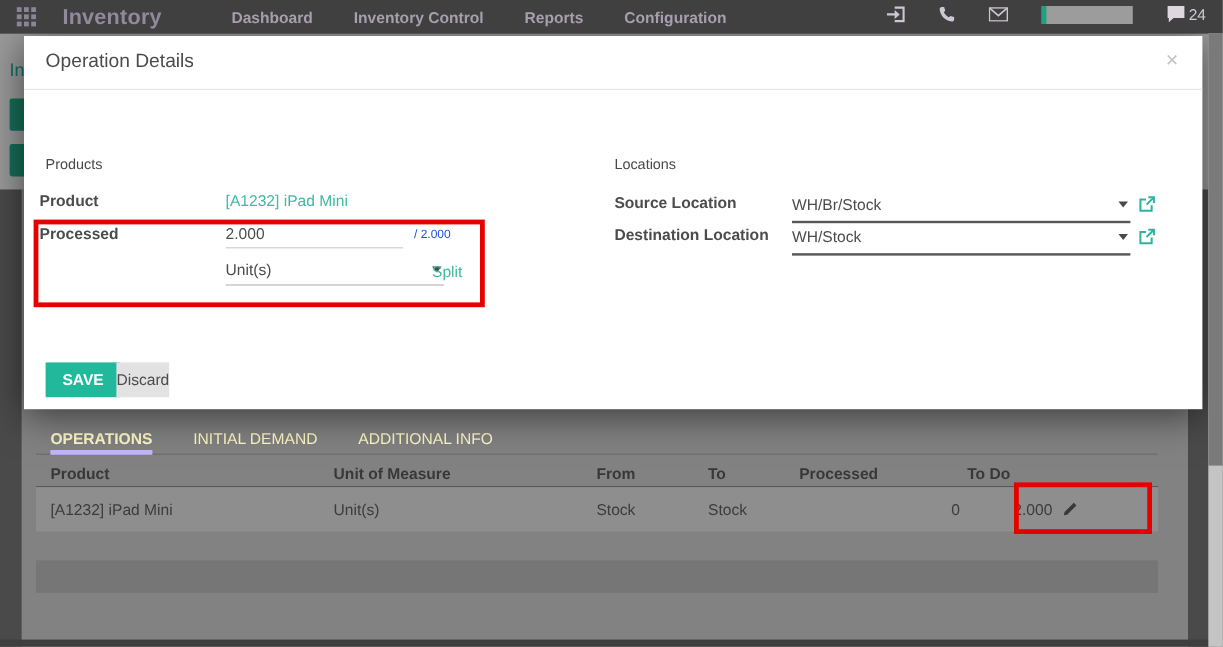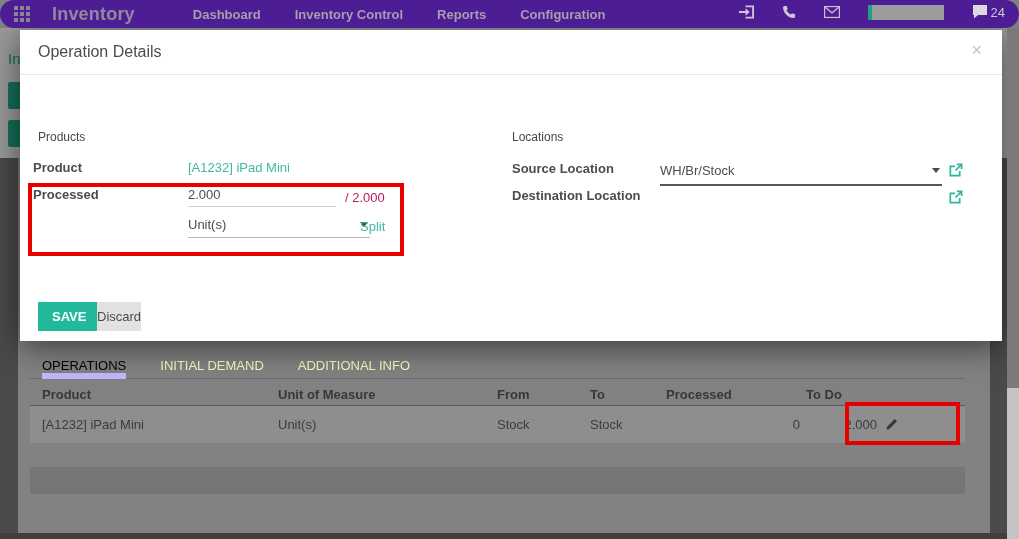--- a/index.html
+++ b/index.html
@@ -5,21 +5,21 @@
   * { margin:0; padding:0; box-sizing:border-box; }
   html,body { width:1019px; height:539px; }
   body {
     position:relative; overflow:hidden;
     font-family:"Liberation Sans", sans-serif;
     background:#828282;
   }
   
   .navbar {
     position:absolute; left:0; top:0; width:1019px; height:28px;
-    background:#4c1d95; z-index:40; display:flex; align-items:center;border-radius:14px;
+    background:#404040; z-index:40; display:flex; align-items:center;
   }
   .apps-icon { margin-left:14px; display:grid; grid-template-columns:repeat(3,4px); grid-gap:2px; cursor:pointer; }
   .apps-icon i { width:4px; height:4px; background:#8b8494; display:block; }
   .nav-title { margin-left:22px; font-size:18px; font-weight:bold; color:#92899c; letter-spacing:.2px; }
   .nav-menu { display:flex; margin-left:50px; align-items:center; }
   .nav-item { color:#a79eae; font-size:13px; margin-right:18px; padding:0 8px; cursor:pointer;font-weight:bold; }
   .nav-right { position:absolute; right:14px; top:0; height:24px; display:flex; align-items:center; }
   .nav-ico { margin-left:28px; cursor:pointer; display:flex; align-items:center; }
   .redacted-block { margin-left:28px; width:76px; height:15px; background:#9c9c9c; border-left:4px solid #1da183; cursor:pointer; }
   .chat-count { color:#cfc9d4; font-size:13px; margin-left:3px; }
@@ -30,21 +30,21 @@
   .dim-btn { position:absolute; left:8px; width:40px; height:27px; background:#156f59; border-radius:2px; cursor:pointer; }
   .dim-btn.b1 { top:54px; } .dim-btn.b2 { top:92px; }
 
   .form-area { position:absolute; left:0; top:158px; width:1007px; height:381px; background:#828282; }
   .margin-left  { position:absolute; left:0; top:158px; width:18px;  height:381px; background:#4a4a4a; }
   .margin-right { position:absolute; left:990px; top:158px; width:17px; height:381px; background:#4a4a4a; }
   .bottom-strip { position:absolute; left:0; top:533px; width:1007px; height:6px; background:#3e3e3e; }
 
   .tabs-bar { position:absolute; left:30px; top:352px; width:935px; height:27px; border-bottom:1px solid #6d6d6d; display:flex; }
   .tab { font-size:13px; padding:6px 0 6px 0; margin-left:12px; margin-right:22px; color:#fef9c3; cursor:pointer; }
-  .tab.active { color:#000000; font-weight:normal; border-bottom:6px solid #c4b5fd; margin-bottom:-1px; }
+  .tab.active { color:#fef9c3; font-weight:bold; border-bottom:4px solid #c4b5fd; margin-bottom:-1px; }
 
   .grid-row { display:grid; grid-template-columns:236px 219px 93px 76px 140px 1fr; align-items:center; }
   .thead { position:absolute; left:30px; top:383px; width:935px; height:23px;
            border-bottom:1px solid #585858; padding-left:12px; }
   .thead span { font-size:13px; font-weight:bold; color:#383838; }
   .trow { position:absolute; left:30px; top:406px; width:935px; height:37px;
           background:#8e8e8e; padding-left:12px; cursor:pointer; }
   .trow span { font-size:13px; color:#3c3c3c; }
   .td-num { text-align:right; padding-right:6px; }
   .td-todo { text-align:right; padding-right:67px; display:flex; justify-content:flex-end; align-items:center; gap:8px; }
@@ -61,21 +61,21 @@
   .modal-title { position:absolute; left:18px; top:13px; font-size:16px; color:#4c4c4c; }
   .modal-close { position:absolute; right:20px; top:11px; font-size:18px; color:#c2c2c2; cursor:pointer; line-height:1; }
   .section-heading { position:absolute; font-size:12px; color:#484848; }
   .h-products { left:18px; top:100px; } .h-locations { left:492px; top:100px; }
   .fld-label { position:absolute; font-size:13px; font-weight:bold; color:#4c4c4c; }
   .fld-value { position:absolute; font-size:13px; color:#4c4c4c; }
   .teal-link { color:#3fb9a3; cursor:pointer; }
   .num-input { position:absolute; left:168px; top:155px; width:148px; border:none;
                border-bottom:1px solid #cfcfcf; font-size:13px; color:#4c4c4c; padding:2px 0 4px 0;
                font-family:"Liberation Sans", sans-serif; background:transparent; outline:none; }
-  .slash-total { position:absolute; left:325px; top:160px; font-size:13px; color:#be185d; }
+  .slash-total { position:absolute; left:325px; top:160px; font-size:10px; color:#1d4ed8; }
   .uom-select { position:absolute; left:168px; top:185px; width:182px; border-bottom:1px solid #b9b9b9;
                 font-size:13px; color:#4c4c4c; padding:2px 0 5px 0; cursor:pointer; display:flex; justify-content:space-between; align-items:center; }
   .split-link { position:absolute; left:340px; top:189px; font-size:13px; }
   .loc-select { position:absolute; width:282px; border-bottom:2px solid #575757;
                 font-size:13px; color:#4c4c4c; padding:2px 0 6px 0; cursor:pointer;
                 display:flex; justify-content:space-between; align-items:center;gap:44px; }
   .loc-src { left:640px; top:131px; } .loc-dst { left:640px; top:158px; }
   .ext-icon { position:absolute; cursor:pointer; }
   .ext-src { left:928px; top:133px; } .ext-dst { left:928px; top:160px; }
   .caret { width:0; height:0; border-left:4px solid transparent; border-right:4px solid transparent;
@@ -216,20 +216,24 @@
   </div>
   <span class="ext-icon ext-src">
     <svg width="15" height="15" viewBox="0 0 16 16" fill="none" stroke="#2fb39e" stroke-width="1.8">
         <path d="M7.5 3.5H2.5v10h10v-5"></path>
         <path d="M9.5 1.5h5v5"></path>
         <path d="M14 2L8 8"></path>
       </svg>
   </span>
 
   <span class="fld-label" style="left:492px; top:158px;">Destination Location</span>
+  <div class="loc-select loc-dst">
+    <span>WH/Stock</span>
+    <span class="caret"></span>
+  </div>
   <span class="ext-icon ext-dst">
     <svg width="15" height="15" viewBox="0 0 16 16" fill="none" stroke="#2fb39e" stroke-width="1.8">
         <path d="M7.5 3.5H2.5v10h10v-5"></path>
         <path d="M9.5 1.5h5v5"></path>
         <path d="M14 2L8 8"></path>
       </svg>
   </span>
 
   <button class="btn-save">SAVE</button>
   <button class="btn-discard">Discard</button>

